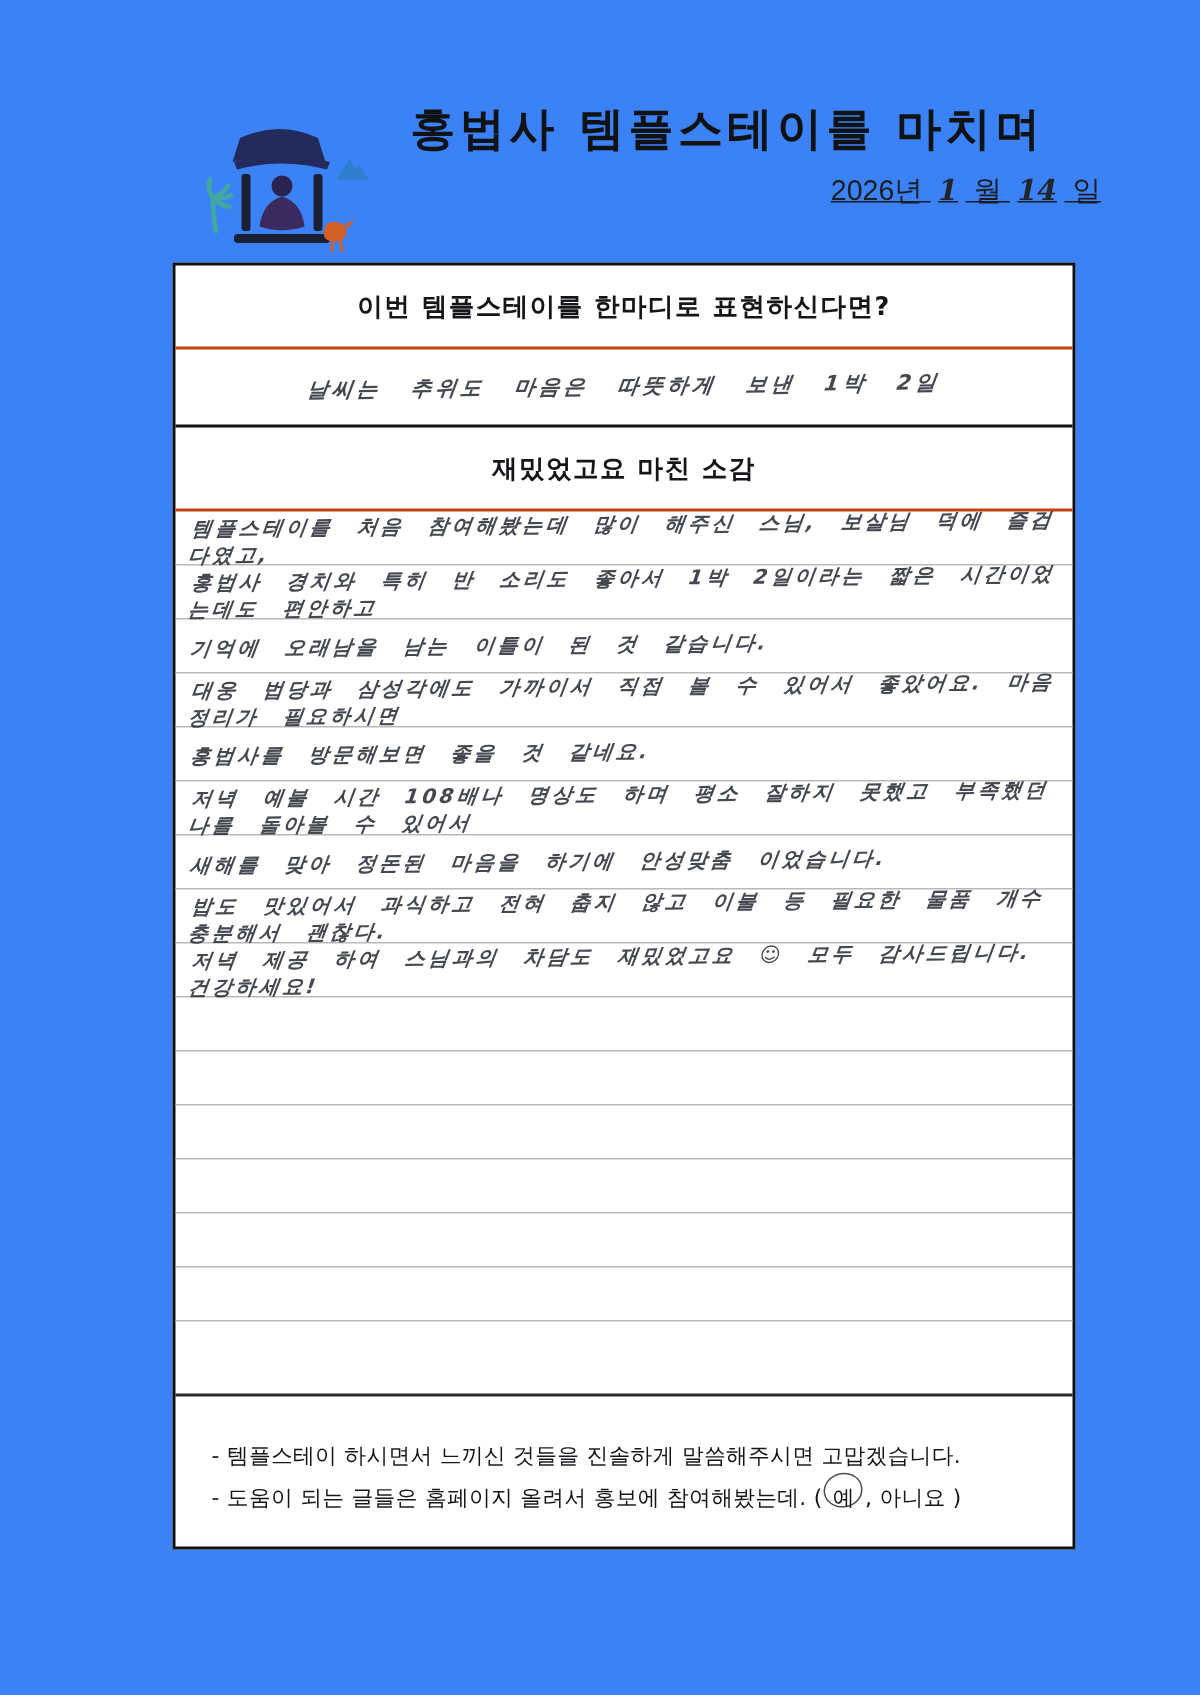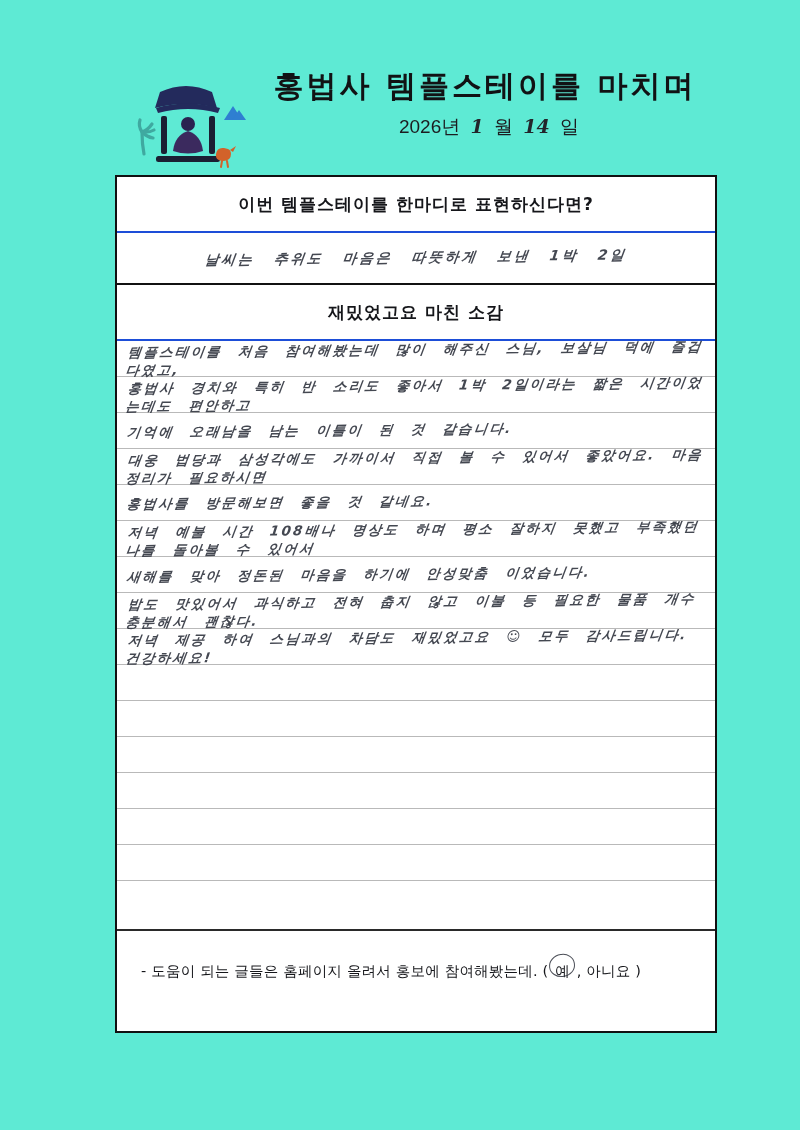--- a/index.html
+++ b/index.html
@@ -8,21 +8,21 @@
     background:#ffffff;
     font-family:"Liberation Sans", sans-serif;
     position:relative;
     overflow:hidden;
     -webkit-font-smoothing:antialiased;
   }
 
   
   .page{
     position:absolute;inset:0;
-    background:#5eead4;
+    background:#3b82f6;
   }
 
   
   .header{
     position:absolute;
     left:0;top:58px;width:800px;height:110px;
   }
   .logo{
     position:absolute;left:126px;top:14px;width:124px;height:96px;
   }
@@ -30,25 +30,26 @@
     position:absolute;left:250px;top:8px;width:470px;
     text-align:center;
     font-size:30px;
     font-weight:700;
     letter-spacing:3px;
     color:#111214;
     font-family:"DejaVu Sans", sans-serif;
     white-space:nowrap;
   }
   .dateline{
-    position:absolute;left:254px;top:56px;width:470px;
-    text-align:center;
+    position:absolute;left:264px;top:56px;width:470px;
+    text-align:right;
     font-size:19px;
     color:#1c1d20;
     white-space:nowrap;
+    text-decoration:underline;
   }
   .dateline .printed{letter-spacing:0px;}
   .hw-num{
     font-family:"DejaVu Serif", serif;
     font-style:italic;
     font-weight:600;
     color:#23252b;
     padding:0 5px;
     letter-spacing:0;
   }
@@ -62,21 +63,21 @@
     box-sizing:border-box;
     background:#fff;
   }
   .row{
     position:relative;
     box-sizing:border-box;
     width:100%;
   }
   .band-head{
     height:56px;
-    border-bottom:2px solid #1d4ed8;
+    border-bottom:2px solid #c2410c;
     display:flex;align-items:center;justify-content:center;
   }
   .band-head .label{
     font-size:17px;
     font-weight:700;
     color:#15161a;
     letter-spacing:1px;
     font-family:"DejaVu Sans", sans-serif;
   }
   .band-answer{
@@ -253,19 +254,20 @@
       <div class="rule-line"></div>
       <div class="rule-line"></div>
       <div class="rule-line"></div>
       <div class="rule-line"></div>
       <div class="rule-line"></div>
       <div class="rule-line"></div>
       <div class="rule-line"></div>
     </div>
 
     <div class="row notes">
+      <div class="note">- 템플스테이 하시면서 느끼신 것들을 진솔하게 말씀해주시면 고맙겠습니다.</div>
       <div class="note">
         <span>- 도움이 되는 글들은 홈페이지 올려서 홍보에 참여해봤는데. ( </span><span class="circled">예</span><span> , </span><span>아니요</span><span> )</span>
       </div>
     </div>
 
   </div>
 </div>
 
 </body></html>

